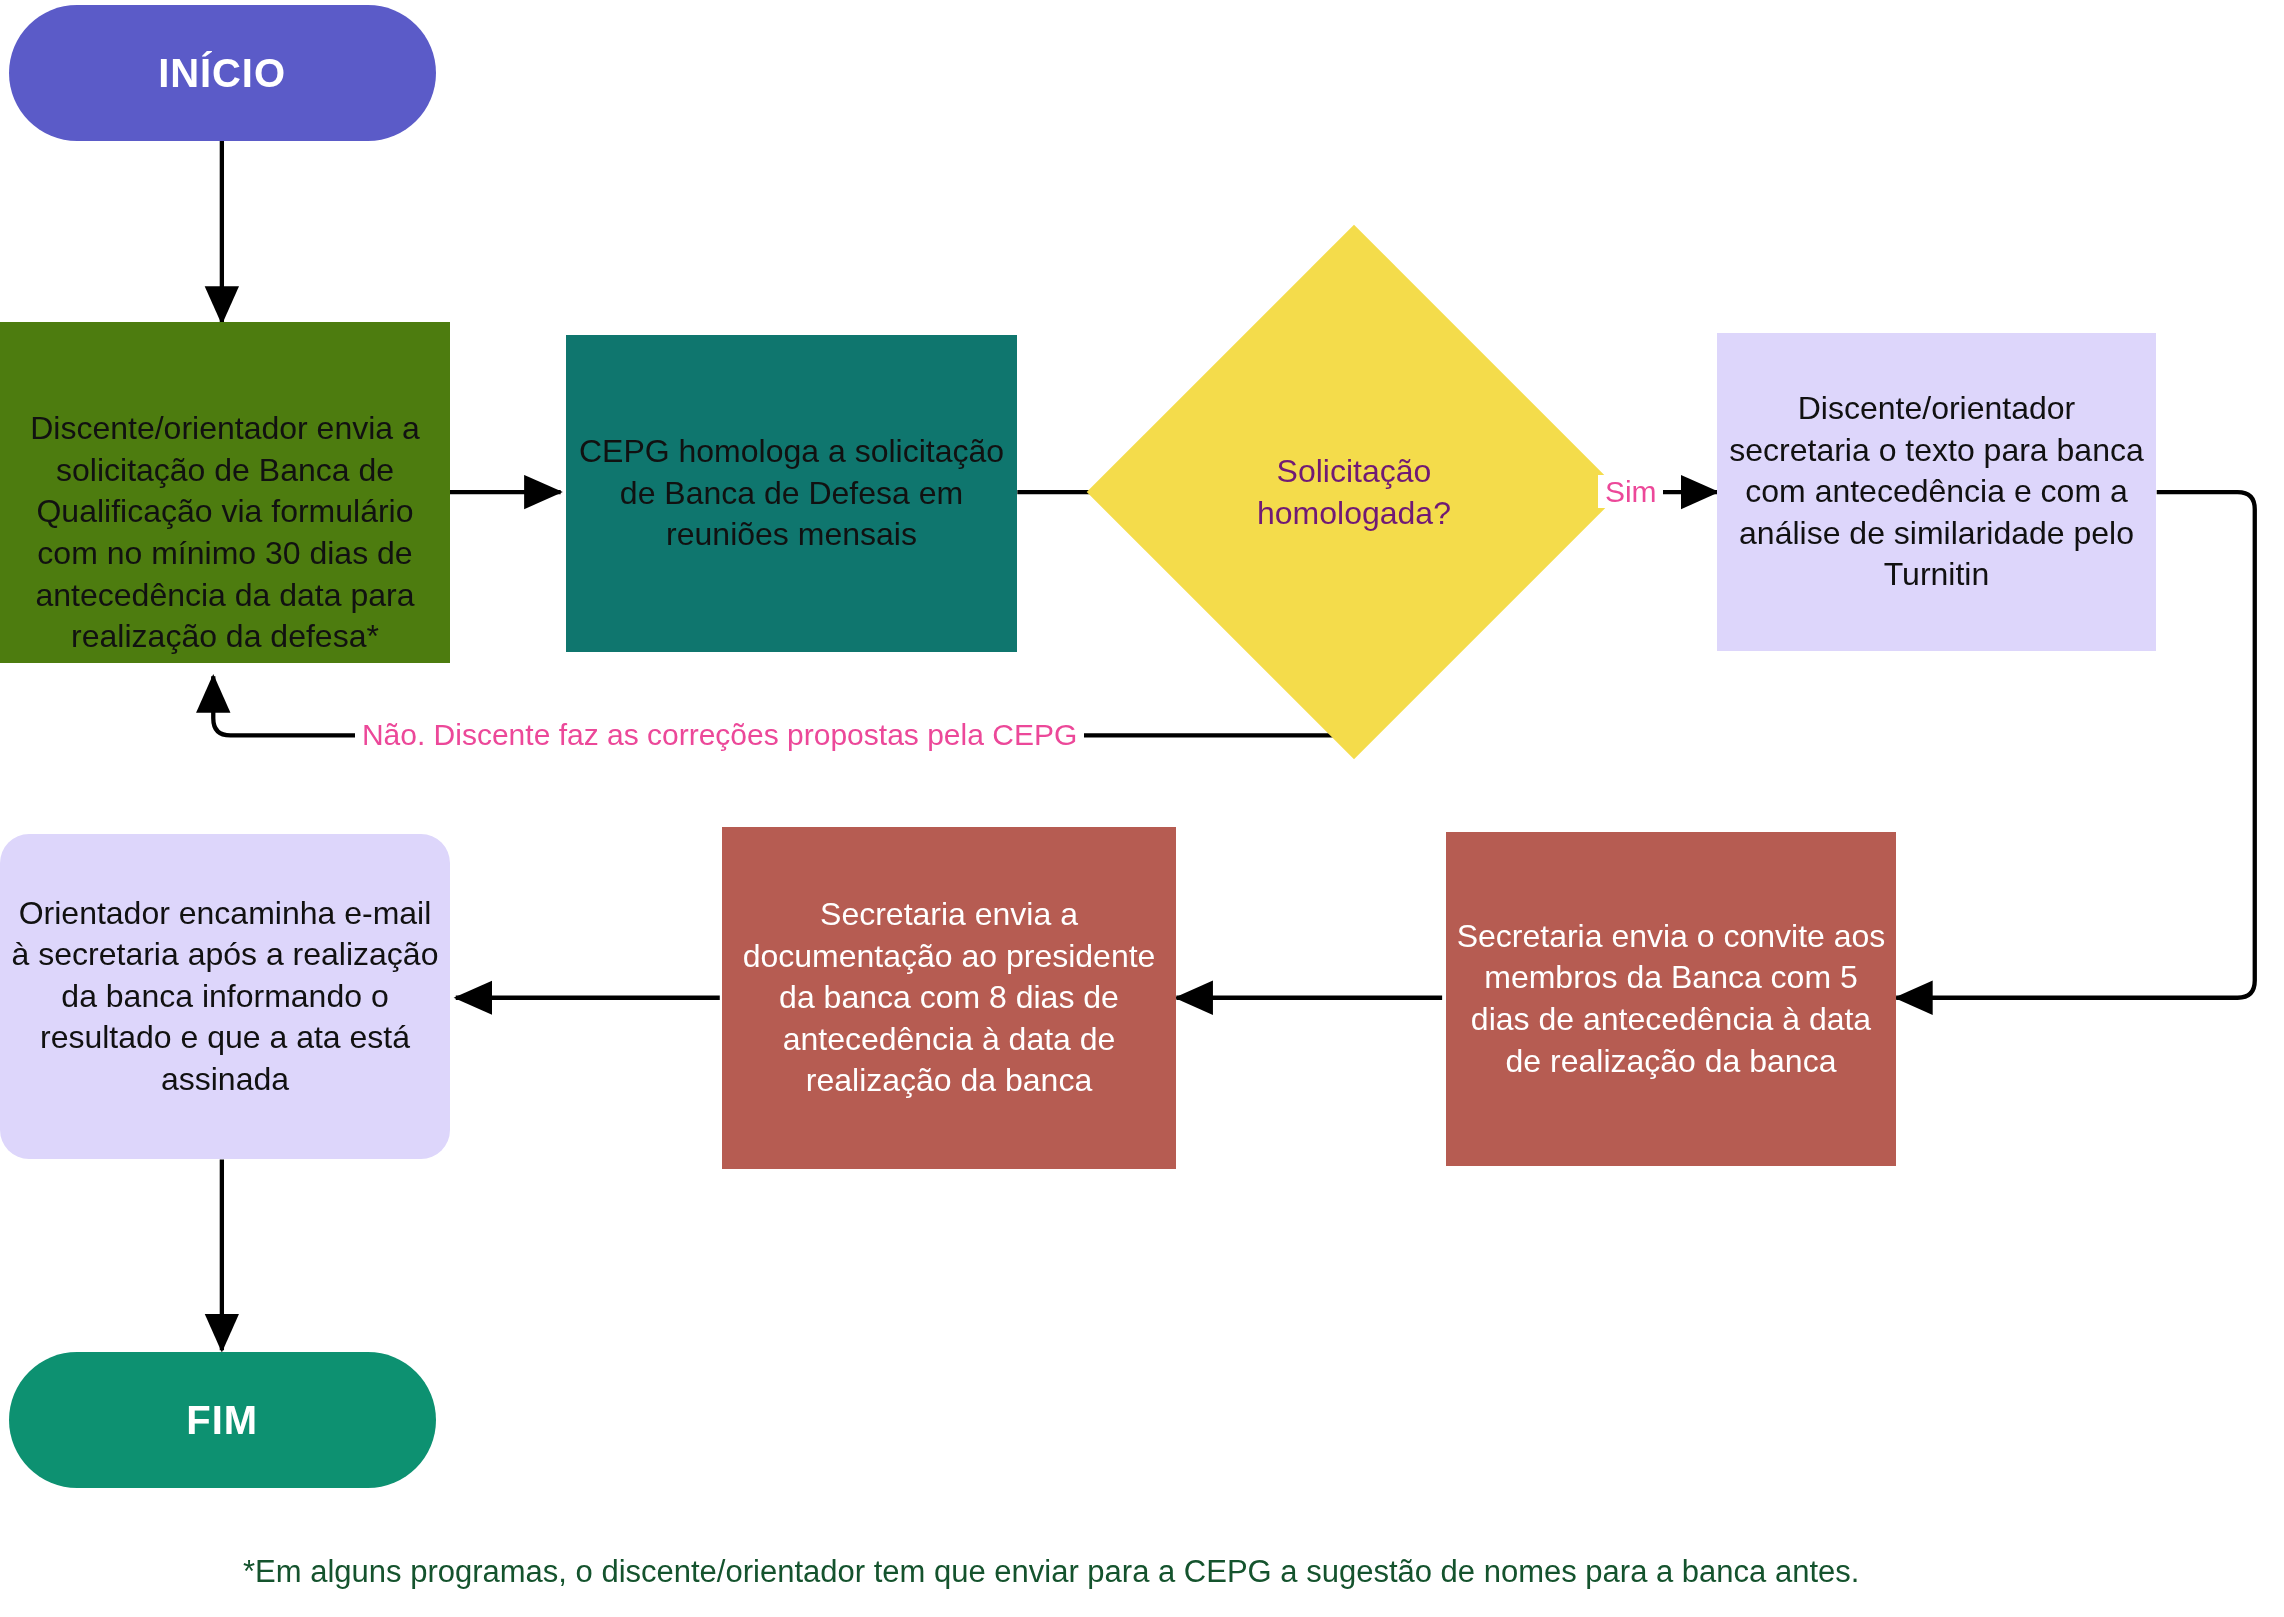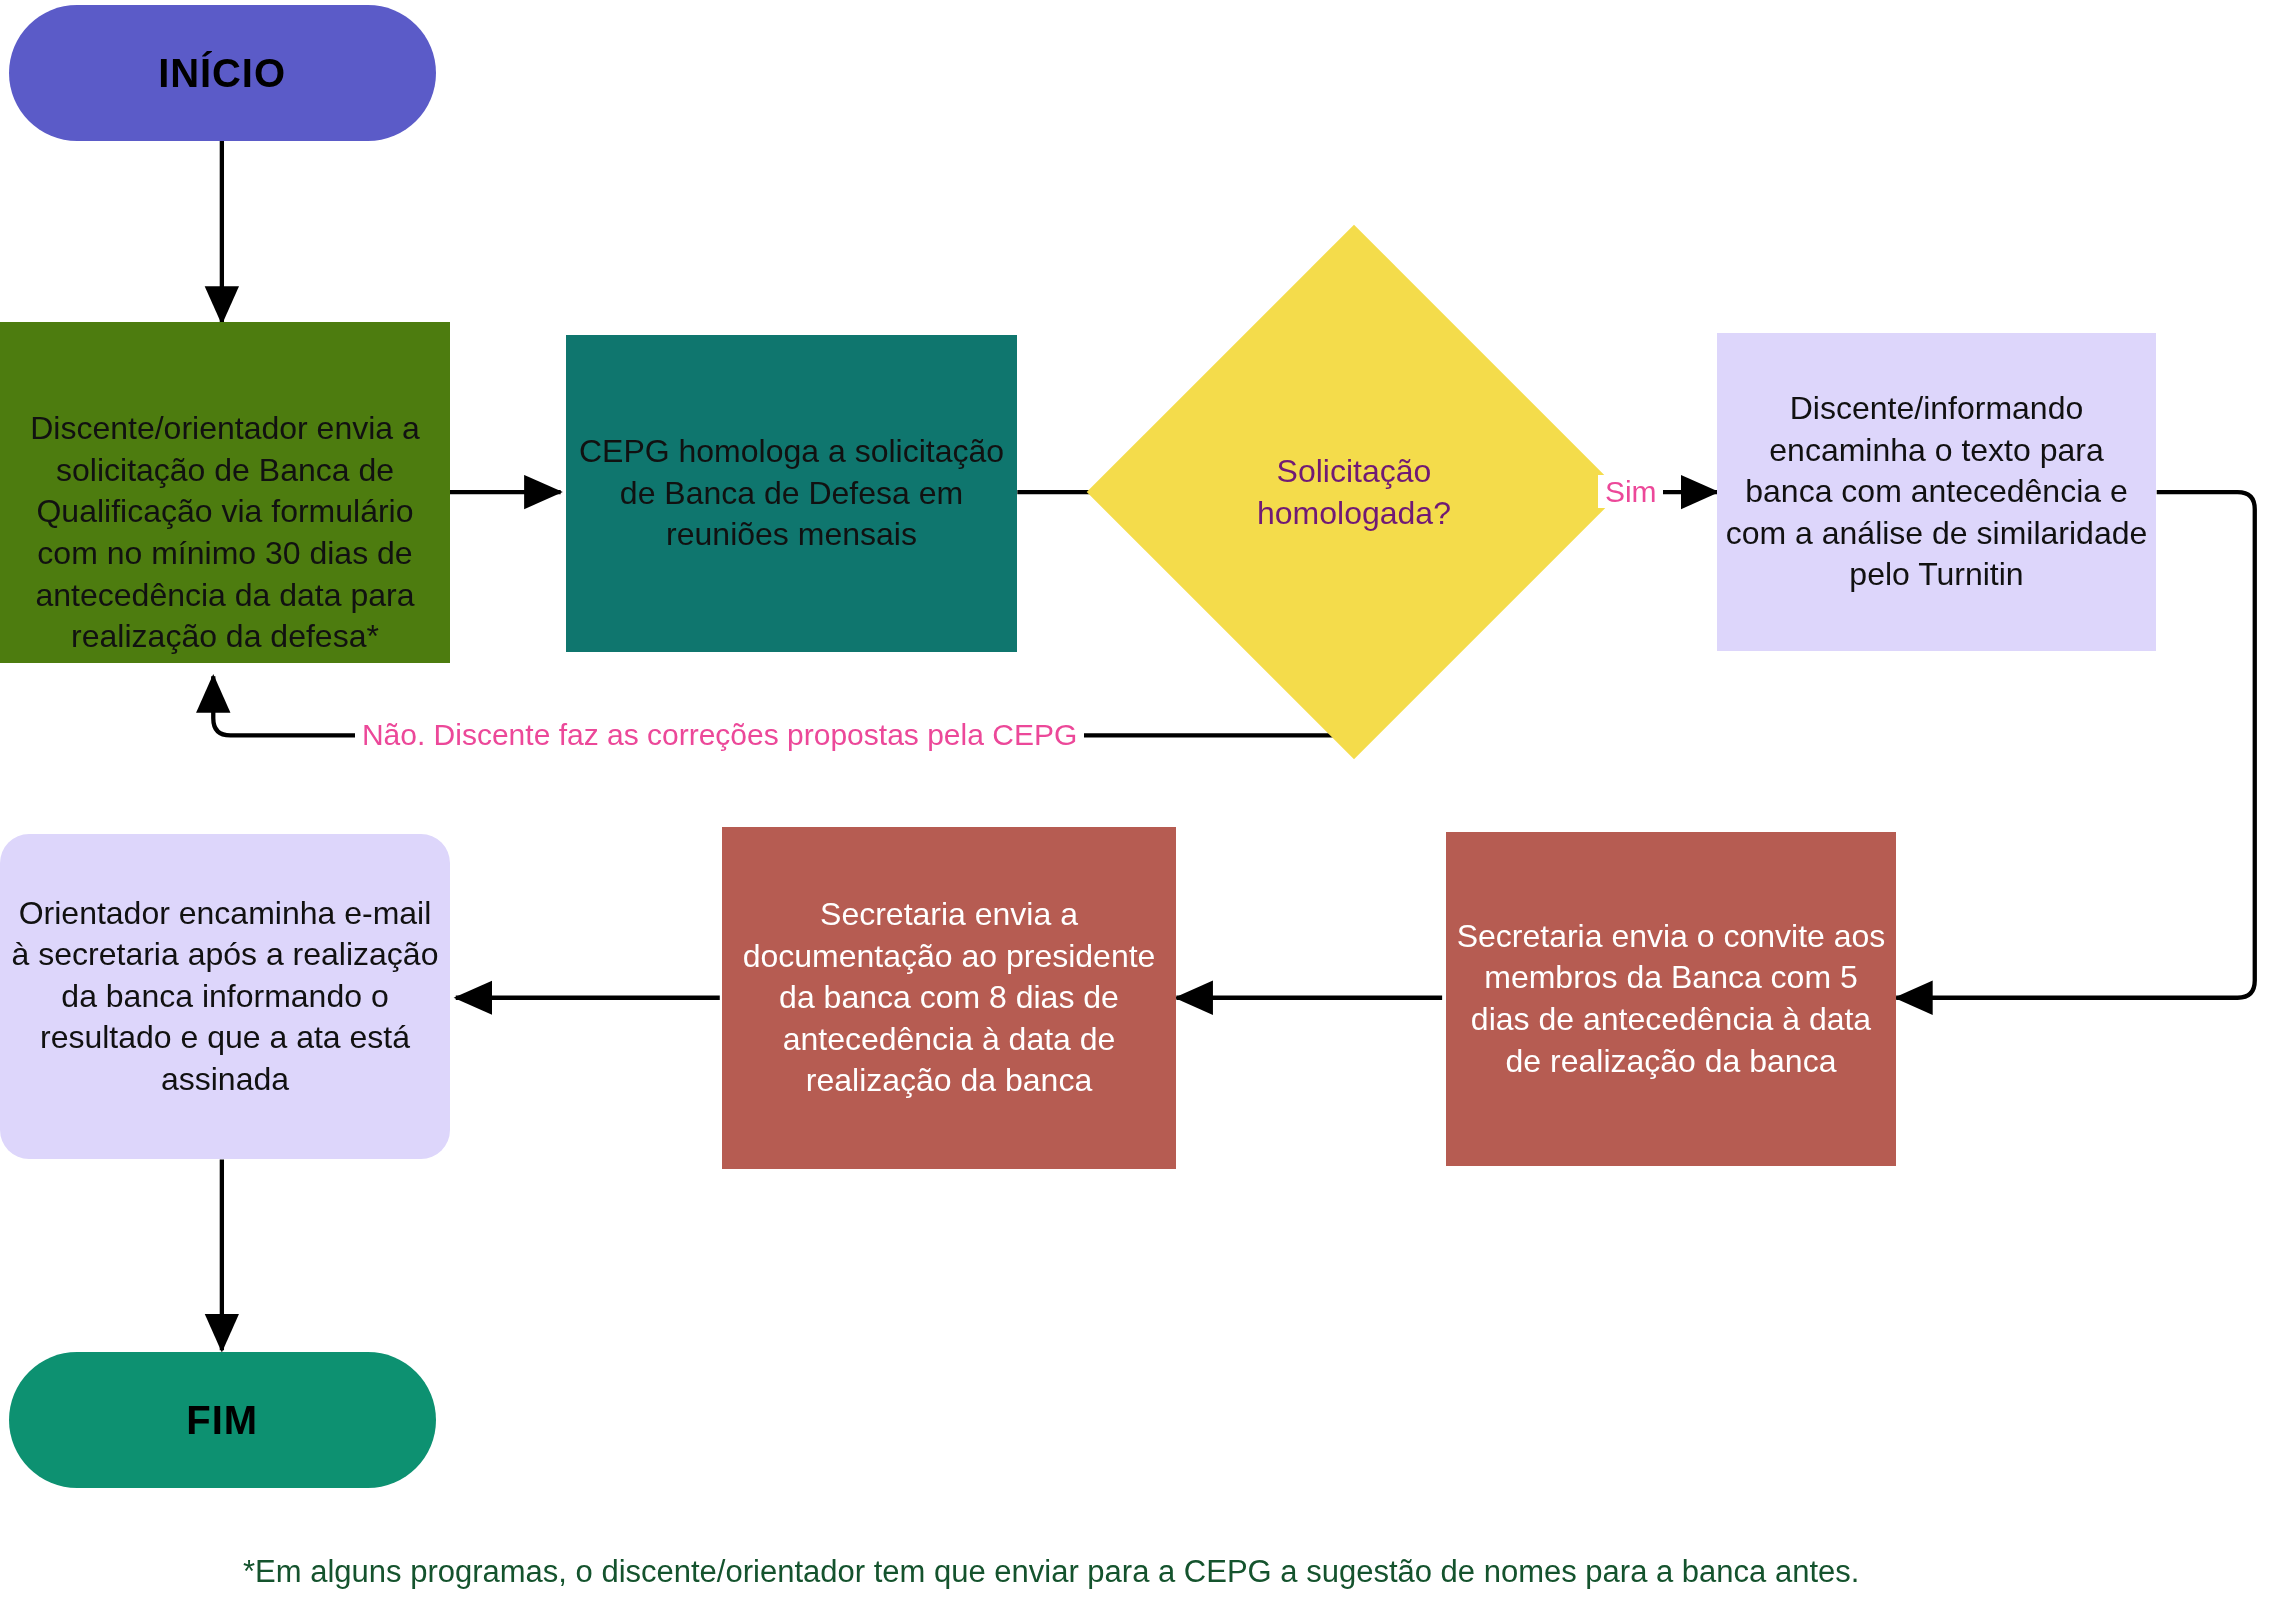--- a/index.html
+++ b/index.html
@@ -27,21 +27,21 @@
     position: absolute;
     box-sizing: border-box;
     display: flex;
     align-items: center;
     justify-content: center;
     text-align: center;
     line-height: 1.30;
   }
   .terminator {
     border-radius: 859px;
-    color: #000000;
+    color: #ffffff;
     font-weight: bold;
     font-size: 40px;
     letter-spacing: 0.9px;
   }
   .process {
     font-size: 32px;
     color: #111111;
     padding: 5.2px 8.6px;
   }
   .process.dark {
@@ -129,21 +129,21 @@
   <div class="node process" style="left:566px; top:335px; width:451px; height:317px; background:#0f766e;">
     <span>CEPG homologa a solicitação de Banca de Defesa em reuniões mensais</span>
   </div>
 
   <div class="decision" style="left:1165px; top:303px; width:378px; height:378px;">
     <div class="dia-shape" style="background:#F4DC4B;"></div>
     <div class="dia-label">Solicitação homologada?</div>
   </div>
 
   <div class="node process" style="left:1717px; top:333px; width:439px; height:318px; background:#DDD6FB;">
-    <span>Discente/informando encaminha o texto para banca com antecedência e com a análise de similaridade pelo Turnitin</span>
+    <span>Discente/orientador secretaria o texto para banca com antecedência e com a análise de similaridade pelo Turnitin</span>
   </div>
 
   <div class="node process dark" style="left:1446px; top:832px; width:450px; height:334px; background:#B65C52;">
     <span>Secretaria envia o convite aos membros da Banca com 5 dias de antecedência à data de realização da banca</span>
   </div>
 
   <div class="node process dark" style="left:722px; top:827px; width:454px; height:342px; background:#B65C52;">
     <span>Secretaria envia a documentação ao presidente da banca com 8 dias de antecedência à data de realização da banca</span>
   </div>
 

